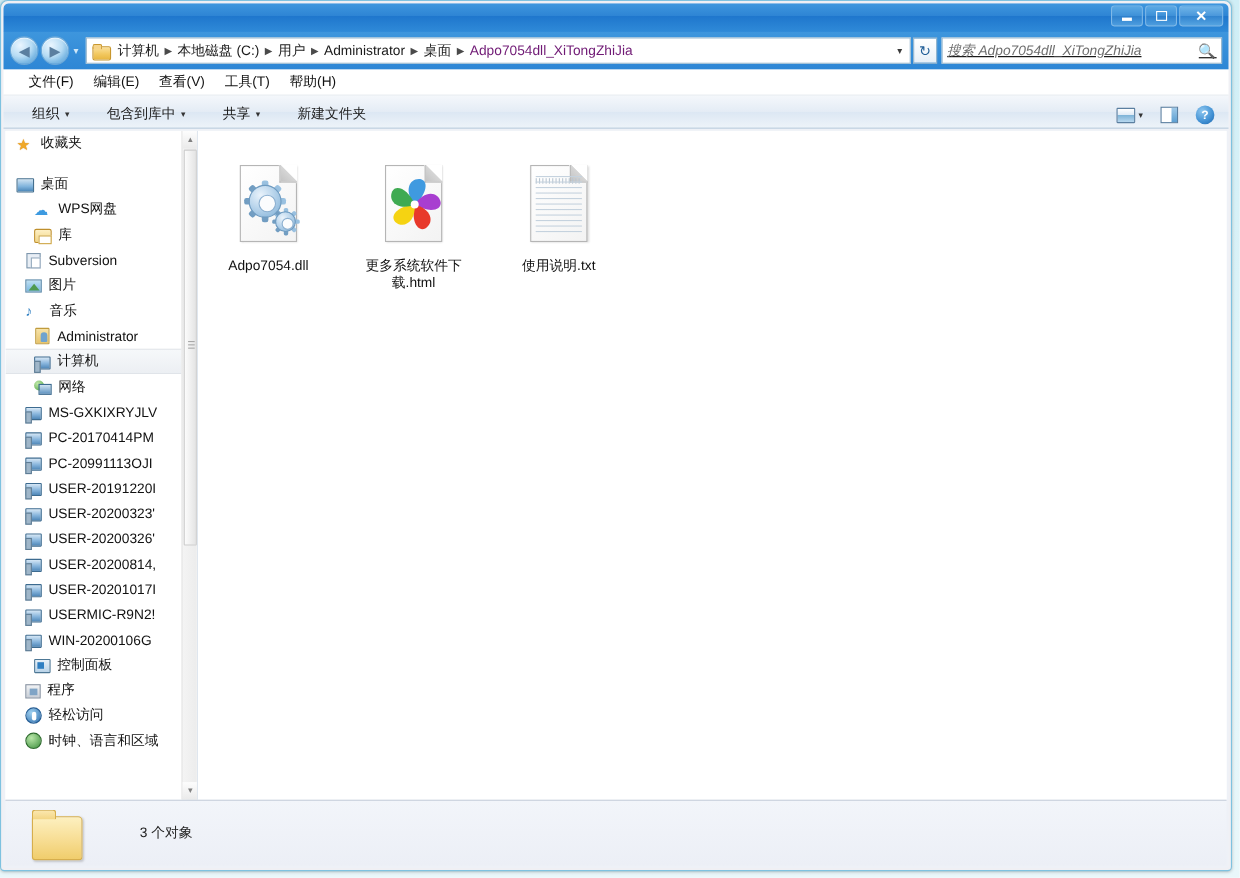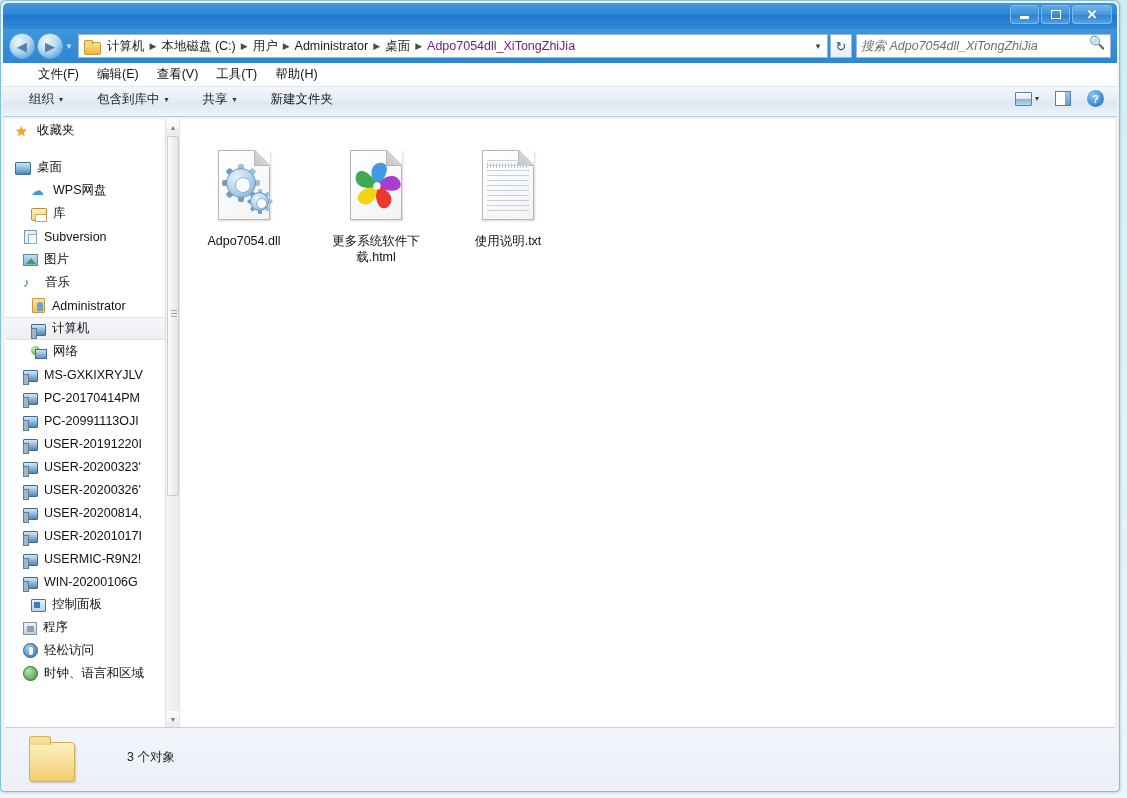--- a/index.html
+++ b/index.html
@@ -95,47 +95,47 @@
   #refresh-btn {
     width:22px; height:24px; margin-left:2px;
     display:flex; align-items:center; justify-content:center;
     color:#1f5d96; font-size:13px; cursor:pointer;
     background:linear-gradient(180deg,#ffffff,#e6eff7);
     border:1px solid #9ab9cf;
   }
   #searchbox {
     width:255px; height:24px; margin-left:4px;
     background:#fff; border:1px solid #9ab9cf;
-    display:flex; padding:0 4px;
+    display:flex; align-items:center; padding:0 4px;text-decoration:underline;
   }
   #search-input {
     flex:1; border:none; outline:none; font-size:12.5px;
     font-style:italic; color:#6e6e6e;
     font-family:"Liberation Sans", sans-serif;
     background:transparent;
   }
   #search-input::placeholder { color:#6e6e6e; font-style:italic; }
   #search-icon { color:#2a5f96; font-size:13px; }
 
   
   #menubar {
     height:24px; background:#ffffff;
-    display:flex; align-items:center; padding-left:26px;
+    display:flex; align-items:center; padding-left:14px;
     border-bottom:1px solid #e3e8ee;
   }
   .menu-item {
     font-size:12.5px; color:#111; padding:3px 9px; cursor:pointer;
   }
 
   
   #toolbar {
     height:30px;
     background: linear-gradient(180deg,#f4f7fb 0%, #e4ecf5 50%, #dce7f3 51%, #edf3f9 100%);
     border-bottom:1px solid #b9ccdd;
-    display:flex; align-items:flex-start; padding:0 6px 16px 18px;
+    display:flex; align-items:flex-end; padding:0 6px 0 18px;
     position:relative;
   }
   .tb-item {
     font-size:12.5px; color:#1b1b1b; padding:4px 8px; cursor:pointer;
     display:flex; align-items:center; gap:5px;
   }
   .caret { font-size:8px; color:#333; }
   #tb-right { position:absolute; right:10px; display:flex; align-items:center; gap:10px; }
   .tb-icon-btn { display:flex; align-items:center; gap:3px; cursor:pointer; padding:3px; }
   .ico-view {

